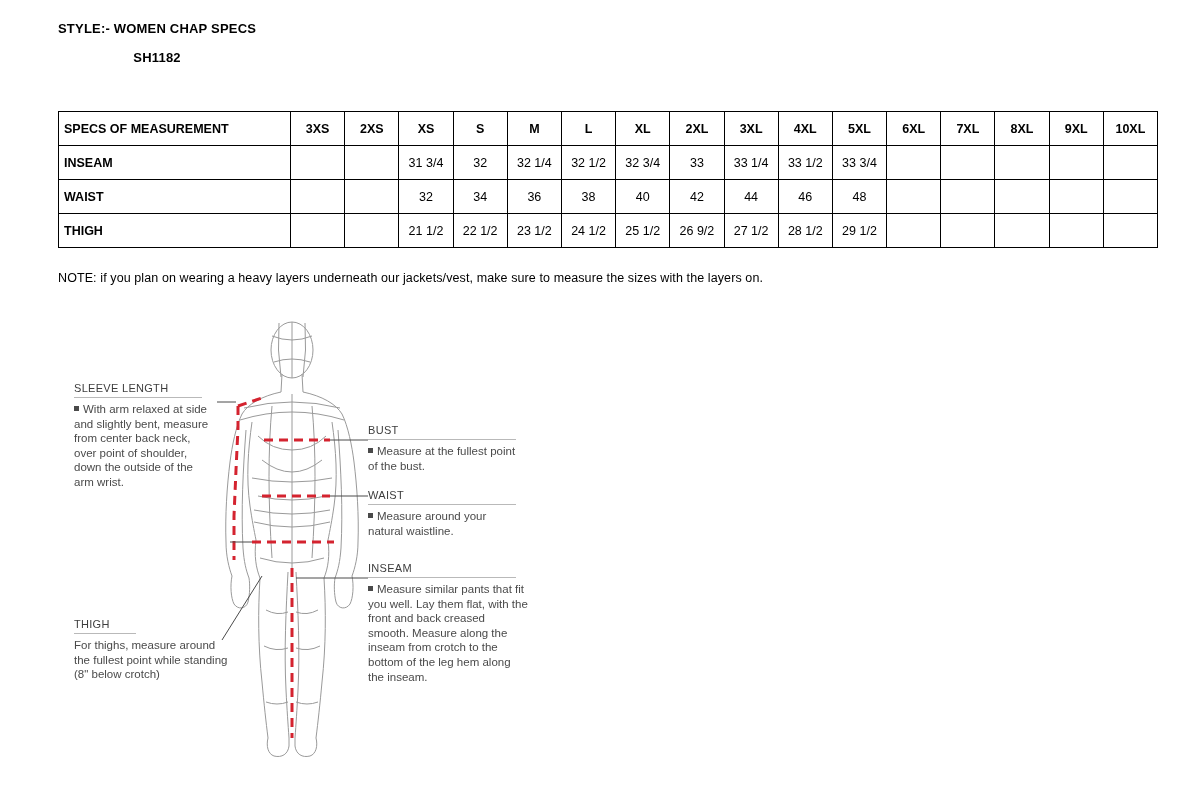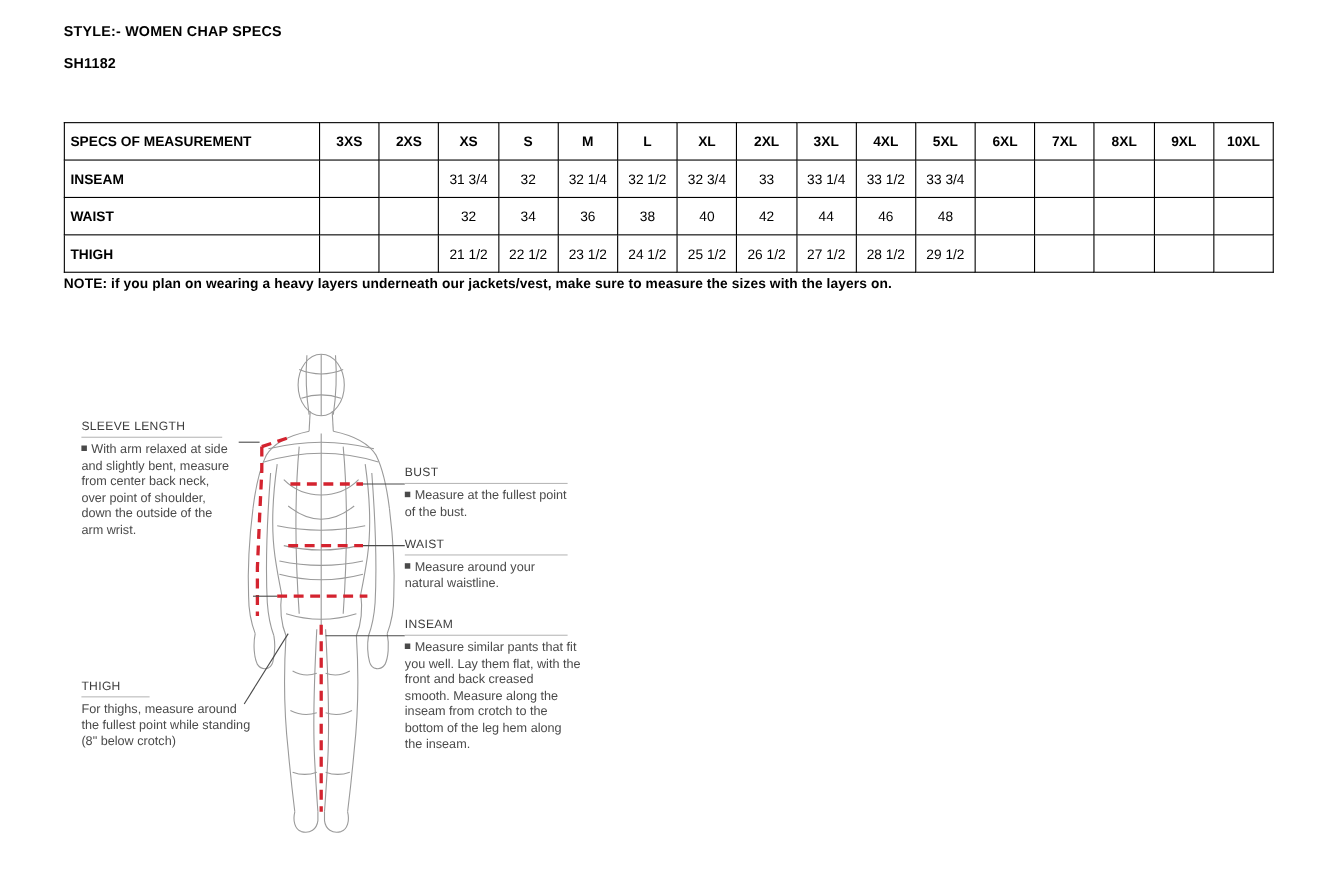--- a/index.html
+++ b/index.html
@@ -27,20 +27,21 @@
     font-weight: bold;
     letter-spacing: 0.2px;
     line-height: 18px;
   }
   .doc-style-code {
     font-size: 13px;
     font-weight: bold;
     letter-spacing: 0.2px;
     line-height: 18px;
     margin-top: 11px;
+    text-align: center;
   }
 
   
   .size-table-wrap {
     position: absolute;
     left: 58px;
     top: 111px;
     width: 1100px;
   }
   table.size-table {
@@ -67,23 +68,23 @@
   table.size-table th {
     font-weight: bold;
   }
   col.pom-col { width: 232px; }
   col.size-col { width: 54.2px; }
 
   
   .note {
     position: absolute;
     left: 58px;
-    top: 251px;
+    top: 271px;
     font-size: 12.5px;
-    font-weight: bold;
+    font-weight: normal;
     letter-spacing: 0.1px;
   }
 
   
   .figure-area {
     position: absolute;
     left: 0;
     top: 310px;
     width: 1200px;
     height: 460px;
@@ -232,21 +233,21 @@
       </tr>
       <tr>
         <td class="pom-cell">THIGH</td>
         <td></td>
         <td></td>
         <td>21 1/2</td>
         <td>22 1/2</td>
         <td>23 1/2</td>
         <td>24 1/2</td>
         <td>25 1/2</td>
-        <td>26 1/2</td>
+        <td>26 9/2</td>
         <td>27 1/2</td>
         <td>28 1/2</td>
         <td>29 1/2</td>
         <td></td>
         <td></td>
         <td></td>
         <td></td>
         <td></td>
       </tr>
     </tbody>

